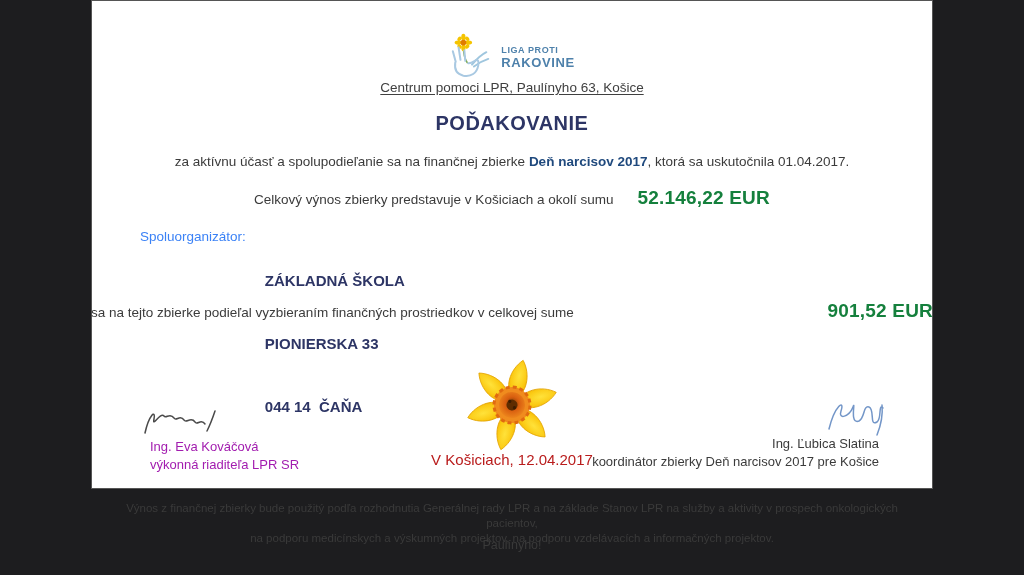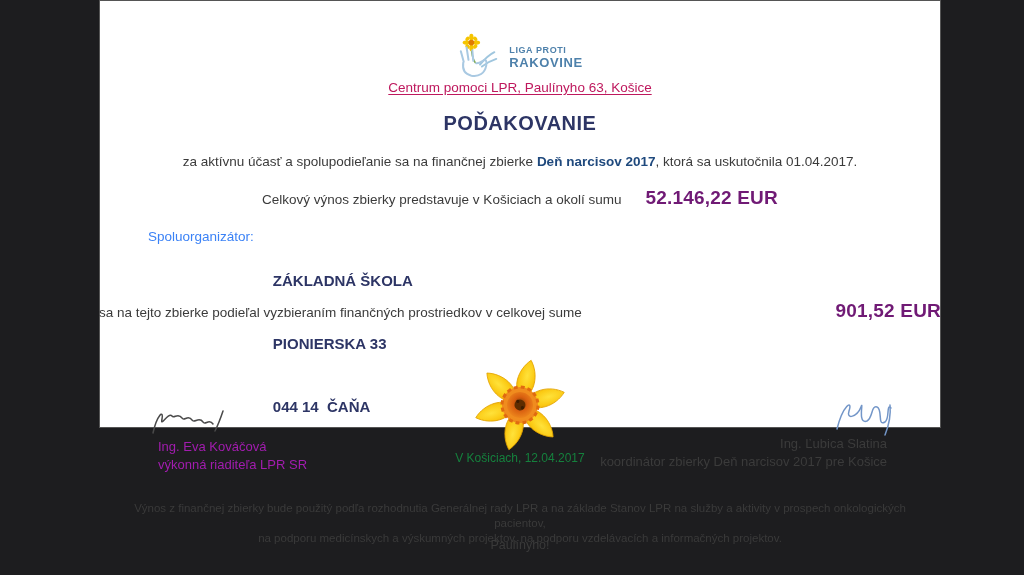--- a/index.html
+++ b/index.html
@@ -4,53 +4,52 @@
 <style>
   html,body{margin:0;padding:0;}
   body{
     width:1024px;height:575px;
     background:#1d1d1f;
     overflow:hidden;
     font-family:"Liberation Sans", sans-serif;
     position:relative;
   }
   .paper{
-    position:absolute;left:91px;top:0;width:842px;height:428px;
+    position:absolute;left:91px;top:0;width:842px;height:489px;
     background:#ffffff;
     box-shadow:0 0 0 1px #555 inset;
-    margin-left:8px;
   }
   .abs{position:absolute;}
   .centered{left:0;width:842px;text-align:center;}
   
   .logo-wrap{top:33px;display:flex;justify-content:center;align-items:center;gap:6px;}
   .logo-text{text-align:left;line-height:1.05;color:#4e81ab;}
   .logo-line1{font-size:9px;letter-spacing:.6px;font-weight:700;}
   .logo-line2{font-size:13px;letter-spacing:.6px;font-weight:700;}
   
-  .centrum{top:80px;font-size:13.5px;color:#be185d;text-decoration:underline;text-underline-offset:2px;}
+  .centrum{top:80px;font-size:13.5px;color:#404040;text-decoration:underline;text-underline-offset:2px;}
   .title{top:112px;font-size:20px;font-weight:700;color:#2d3565;letter-spacing:.5px;}
   
   .para{font-size:13.5px;color:#3b3b3b;}
   .intro{top:154px;}
   .hl{color:#1f497d;font-weight:700;}
   .total-line{top:187px;display:flex;justify-content:center;align-items:baseline;gap:24px;}
-  .big-amount{font-size:19px;font-weight:700;color:#701a75;letter-spacing:.2px;}
+  .big-amount{font-size:19px;font-weight:700;color:#15803d;letter-spacing:.2px;}
   .coorg{top:228px;left:49px;display:flex;gap:19px;text-align:left;}
   .coorg-label{font-size:13.5px;color:#3b82f6;padding-top:1px;}
   .coorg-lines{font-size:15px;font-weight:700;color:#2d3565;line-height:21px;white-space:pre;}
   .contrib{top:300px;display:flex;justify-content:space-between;align-items:baseline;gap:9px;}
   
   .flower{top:357px;left:0;width:842px;display:flex;justify-content:center;}
   
   .sig-left-scrawl{top:403px;left:48px;}
   .sig-right-scrawl{top:395px;left:728px;}
   .sig-left-text{top:438px;left:59px;text-align:left;font-size:13px;color:#a21caf;line-height:17.5px;}
   .sig-right-text{top:435px;right:54px;text-align:right;font-size:13px;color:#3b3b3b;line-height:17.5px;}
-  .date-center{top:451px;font-size:12px;color:#15803d;}
+  .date-center{top:451px;font-size:15px;color:#b91c1c;}
   
   .footer{top:501px;font-size:11.5px;color:#3a3a3a;line-height:15px;padding:0 20px;left:0;width:802px;text-align:center;}
   .thanks{top:538px;font-size:12.5px;color:#3a3a3a;}
 </style>
 </head>
 <body>
 
 <div class="paper">
 
   <div class="abs centered logo-wrap">

